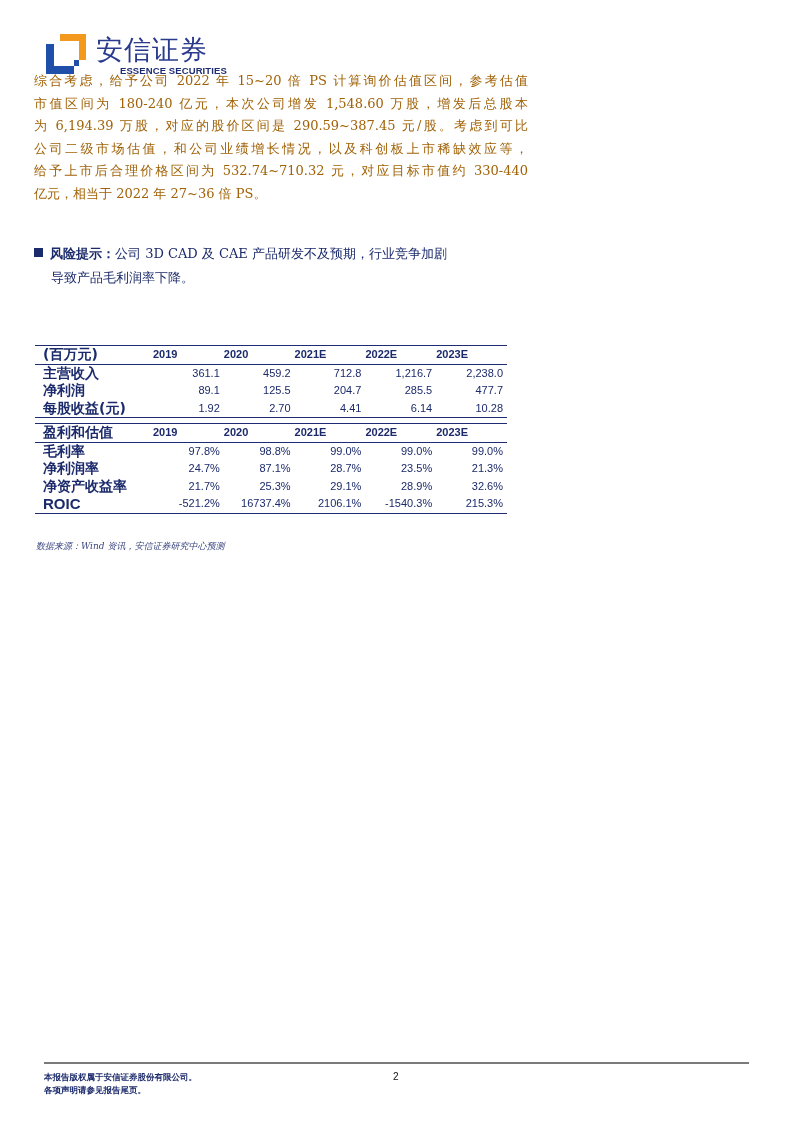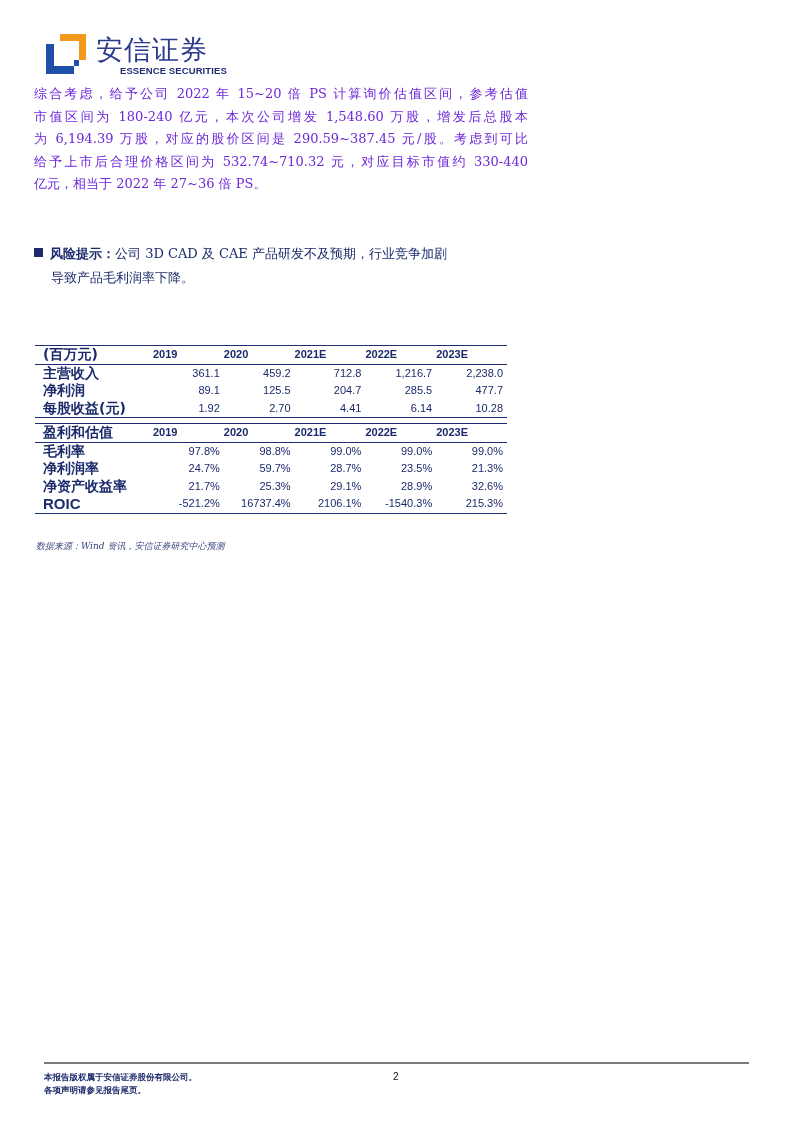--- a/index.html
+++ b/index.html
@@ -50,25 +50,25 @@
       color: #1e2c74;
       letter-spacing: 0.1px;
       white-space: nowrap;
       padding-left: 24px;
     }
 
     
     .para {
       position: absolute;
       left: 34px;
-      top: 83px;
+      top: 70px;
       width: 494px;
       font-size: 13px;
       line-height: 22.6px;
-      color: #6d28d9;
+      color: #a16207;
       text-align: justify;
       text-align-last: justify;
     }
     .para .line {
       display: block;
       white-space: nowrap;
       text-align-last: justify;
     }
     .para .line.last {
       text-align-last: left;
@@ -201,20 +201,21 @@
     <polygon points="28,26 33,26 33,32 28,32" fill="#1f4fa8"></polygon>
   </svg>
   <div class="logo-cn">安信证券</div>
   <div class="logo-en">ESSENCE SECURITIES</div>
 </div>
 
 <div class="para">
   <span class="line">综合考虑，给予公司 2022 年 15~20 倍 PS 计算询价估值区间，参考估值</span>
   <span class="line">市值区间为 180-240 亿元，本次公司增发 1,548.60 万股，增发后总股本</span>
   <span class="line">为 6,194.39 万股，对应的股价区间是 290.59~387.45 元/股。考虑到可比</span>
+  <span class="line">公司二级市场估值，和公司业绩增长情况，以及科创板上市稀缺效应等，</span>
   <span class="line">给予上市后合理价格区间为 532.74~710.32 元，对应目标市值约 330-440</span>
   <span class="line last">亿元，相当于 2022 年 27~36 倍 PS。</span>
 </div>
 
 <div class="risk">
   <span class="bullet"></span><span class="risk-title">风险提示：</span><span class="risk-body">公司 3D CAD 及 CAE 产品研发不及预期，行业竞争加剧</span>
   <span class="line2">导致产品毛利润率下降。</span>
 </div>
 
 <table class="fin-table" id="table1">
@@ -288,21 +289,21 @@
       <td class="first">毛利率</td>
       <td class="num">97.8%</td>
       <td class="num">98.8%</td>
       <td class="num">99.0%</td>
       <td class="num">99.0%</td>
       <td class="num">99.0%</td>
     </tr>
     <tr>
       <td class="first">净利润率</td>
       <td class="num">24.7%</td>
-      <td class="num">59.7%</td>
+      <td class="num">87.1%</td>
       <td class="num">28.7%</td>
       <td class="num">23.5%</td>
       <td class="num">21.3%</td>
     </tr>
     <tr>
       <td class="first">净资产收益率</td>
       <td class="num">21.7%</td>
       <td class="num">25.3%</td>
       <td class="num">29.1%</td>
       <td class="num">28.9%</td>

